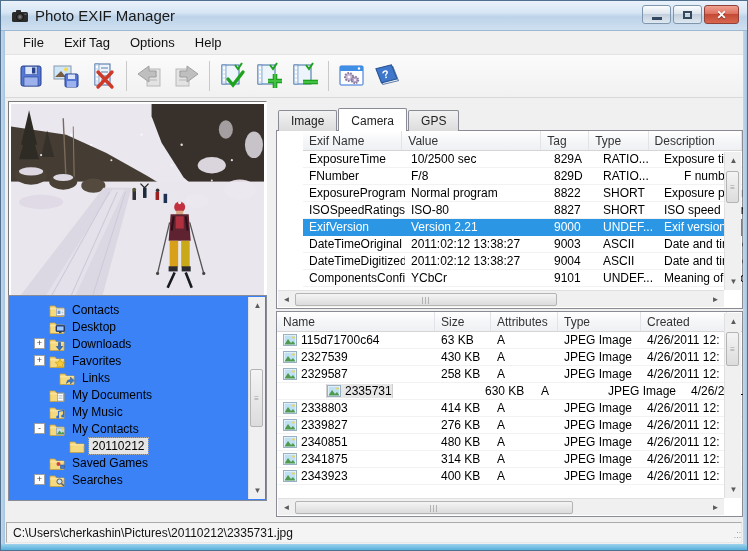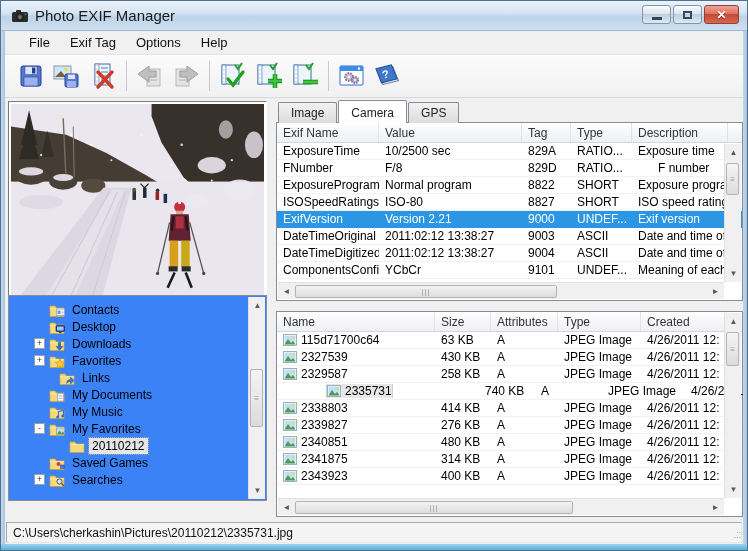--- a/index.html
+++ b/index.html
@@ -19,39 +19,39 @@
   .glyph-min { width:10px; height:3px; background:#33485c; margin-top:7px; }
   .glyph-max { width:9px; height:8px; border:2px solid #33485c; }
   .glyph-x { color:#fff; font-weight:bold; font-size:12px; text-shadow:0 1px 1px #7c2a1c; }
   .borderL,.borderR { position:absolute; top:30px; bottom:6px; width:4px;
     background:linear-gradient(90deg,#c2d8ec,#a6c4e0); z-index:5; }
   .borderL { left:0; } .borderR { right:0; }
   .borderB { position:absolute; left:0; right:0; bottom:0; height:6px;
     background:linear-gradient(#9ed2ec,#58b0dc); z-index:5; }
   .client { position:absolute; left:4px; right:4px; top:30px; bottom:6px; background:#f0f0f0; }
   
-  .menubar { height:24px; background:#f0f0f0; border-bottom:1px solid #e3e3e3; display:flex; align-items:center; padding-left:14px; }
+  .menubar { height:24px; background:#f0f0f0; border-bottom:1px solid #e3e3e3; display:flex; align-items:center; padding-left:8px; }
   .menu-item { padding:3px 10px; font-size:13px; color:#111; }
   
   .toolbar { height:43px; background:linear-gradient(#fbfbfb,#f1f1f1); border-bottom:1px solid #d9d9d9;
     display:flex; align-items:center; padding-left:8px; }
   .tbtn { width:36px; height:36px; display:flex; align-items:center; justify-content:center; border:1px solid transparent; border-radius:2px; }
   .tbtn.disabled { opacity:.95; }
   .tsep { width:1px; height:30px; background:#c9c9c9; margin:0 5px; }
   
   .content { position:relative; height:421px; background:#f0f0f0; }
   .photo-panel { position:absolute; left:3px; top:3px; width:259px; height:202px; background:#fff;
     border:1px solid; border-color:#7a7a7a #fdfdfd #fdfdfd #7a7a7a; padding:2px; }
   .photo-panel svg { display:block; width:100%; height:100%; }
-  .tabwrap { position:absolute; left:271px; top:4px; width:467px; height:199px; }
+  .tabwrap { position:absolute; left:271px; top:12px; width:467px; height:199px; }
   .tabrow { display:flex; height:21px; padding-left:2px; position:relative; z-index:2; }
   .tab { padding:3px 12px 2px; font-size:12px; border:1px solid #898c95; border-bottom:none;
     background:linear-gradient(#f2f2f2,#dcdcdc); border-radius:2px 2px 0 0; margin-right:1px; color:#222; }
   .tab.active { background:#fff; margin-top:-2px; padding-top:5px; position:relative; z-index:3; }
-  .grid { position:absolute; left:0; top:20px; right:0; bottom:0; background:#fff; border:1px solid #898c95; }
+  .grid { position:absolute; left:0; top:20px; right:0; bottom:0; background:#fff; border:1px solid #898c95;padding-left:26px; }
   .ghead { display:flex; height:20px; background:linear-gradient(#ffffff,#f6f7f9 45%,#eef0f3); border-bottom:1px solid #d5d5d5; }
   .ghcell { padding:3px 0 0 6px; color:#333; border-right:1px solid #e2e3e6; white-space:nowrap; overflow:hidden; }
   .grow { display:flex; height:17px; border-bottom:1px solid #f2f2f2; align-items:center; }
   .gcell { padding-left:6px; white-space:nowrap; overflow:hidden; flex:none; }
   .grow.sel { background:#2b97e4; color:#fff; border-bottom-color:#2b97e4; }
   .frow-sel-name { background:#e7e7e7; outline:1px solid #cfcfcf; }
   .ficon { display:inline-block; vertical-align:-2px; margin-right:4px; }
   
   .vscroll { position:absolute; top:21px; right:1px; bottom:18px; width:17px; background:#f0f0f0; border-left:1px solid #e0e0e0; }
   .vscroll.full { bottom:1px; }
@@ -469,21 +469,21 @@
               <div class="expander">-</div>
               <span class="ticon">
                 <svg width="16" height="14" viewBox="0 0 16 14">
                   <path d="M1 3 h5 l1.5 2 H15 v8.5 H1 z" fill="#f5d97e" stroke="#c9a23d" stroke-width="0.8"></path>
                   <path d="M1 5.8 H15" stroke="#ffeaa8" stroke-width="1"></path>
                   <rect x="7.5" y="6" width="8" height="6.5" fill="#bfe0f2" stroke="#8a9ab0" stroke-width=".7"></rect>
                   <path d="M8 12 l2.5-3.5 2 2.5 1.5-1.5 1.5 2.5 z" fill="#4f9a4f"></path>
                   <circle cx="13.5" cy="7.5" r="1" fill="#f3d34a"></circle>
                 </svg>
               </span>
-              <span class="tlabel">My Favorites</span>
+              <span class="tlabel">My Contacts</span>
             </div>
             <div class="trow2" style="padding-left: 44px;">
               <div class="expander empty"></div>
               <span class="ticon">
                 <svg width="16" height="14" viewBox="0 0 16 14">
                   <path d="M1 3 h5 l1.5 2 H15 v8.5 H1 z" fill="#f5d97e" stroke="#c9a23d" stroke-width="0.8"></path>
                   <path d="M1 5.8 H15" stroke="#ffeaa8" stroke-width="1"></path>
                 </svg>
               </span>
               <span class="tlabel sel">20110212</span>
@@ -567,21 +567,21 @@
               <div class="gcell" style="width: 83px;">JPEG Image</div>
               <div class="gcell" style="width: 86px;">4/26/2011 12:</div>
             </div>
             <div class="grow">
               <div class="gcell" style="width: 158px; margin-left: 44px;"><span class="frow-sel-name"><svg class="ficon" width="14" height="12" viewBox="0 0 14 12">
                     <rect x="0.5" y="0.5" width="13" height="11" fill="#fff" stroke="#9ab0c4"></rect>
                     <rect x="1.5" y="1.5" width="11" height="9" fill="#bfe0f2"></rect>
                     <path d="M1.5 10.5 L5 5 L8 9 L10 7 L12.5 10.5 Z" fill="#4f9a4f"></path>
                     <circle cx="10.5" cy="3.5" r="1.2" fill="#f3d34a"></circle>
                   </svg><span>2335731</span></span></div>
-              <div class="gcell" style="width: 56px;">740 KB</div>
+              <div class="gcell" style="width: 56px;">630 KB</div>
               <div class="gcell" style="width: 67px;">A</div>
               <div class="gcell" style="width: 83px;">JPEG Image</div>
               <div class="gcell" style="width: 86px;">4/26/2011 12:</div>
             </div>
             <div class="grow">
               <div class="gcell" style="width: 158px;"><span><svg class="ficon" width="14" height="12" viewBox="0 0 14 12">
                     <rect x="0.5" y="0.5" width="13" height="11" fill="#fff" stroke="#9ab0c4"></rect>
                     <rect x="1.5" y="1.5" width="11" height="9" fill="#bfe0f2"></rect>
                     <path d="M1.5 10.5 L5 5 L8 9 L10 7 L12.5 10.5 Z" fill="#4f9a4f"></path>
                     <circle cx="10.5" cy="3.5" r="1.2" fill="#f3d34a"></circle>

